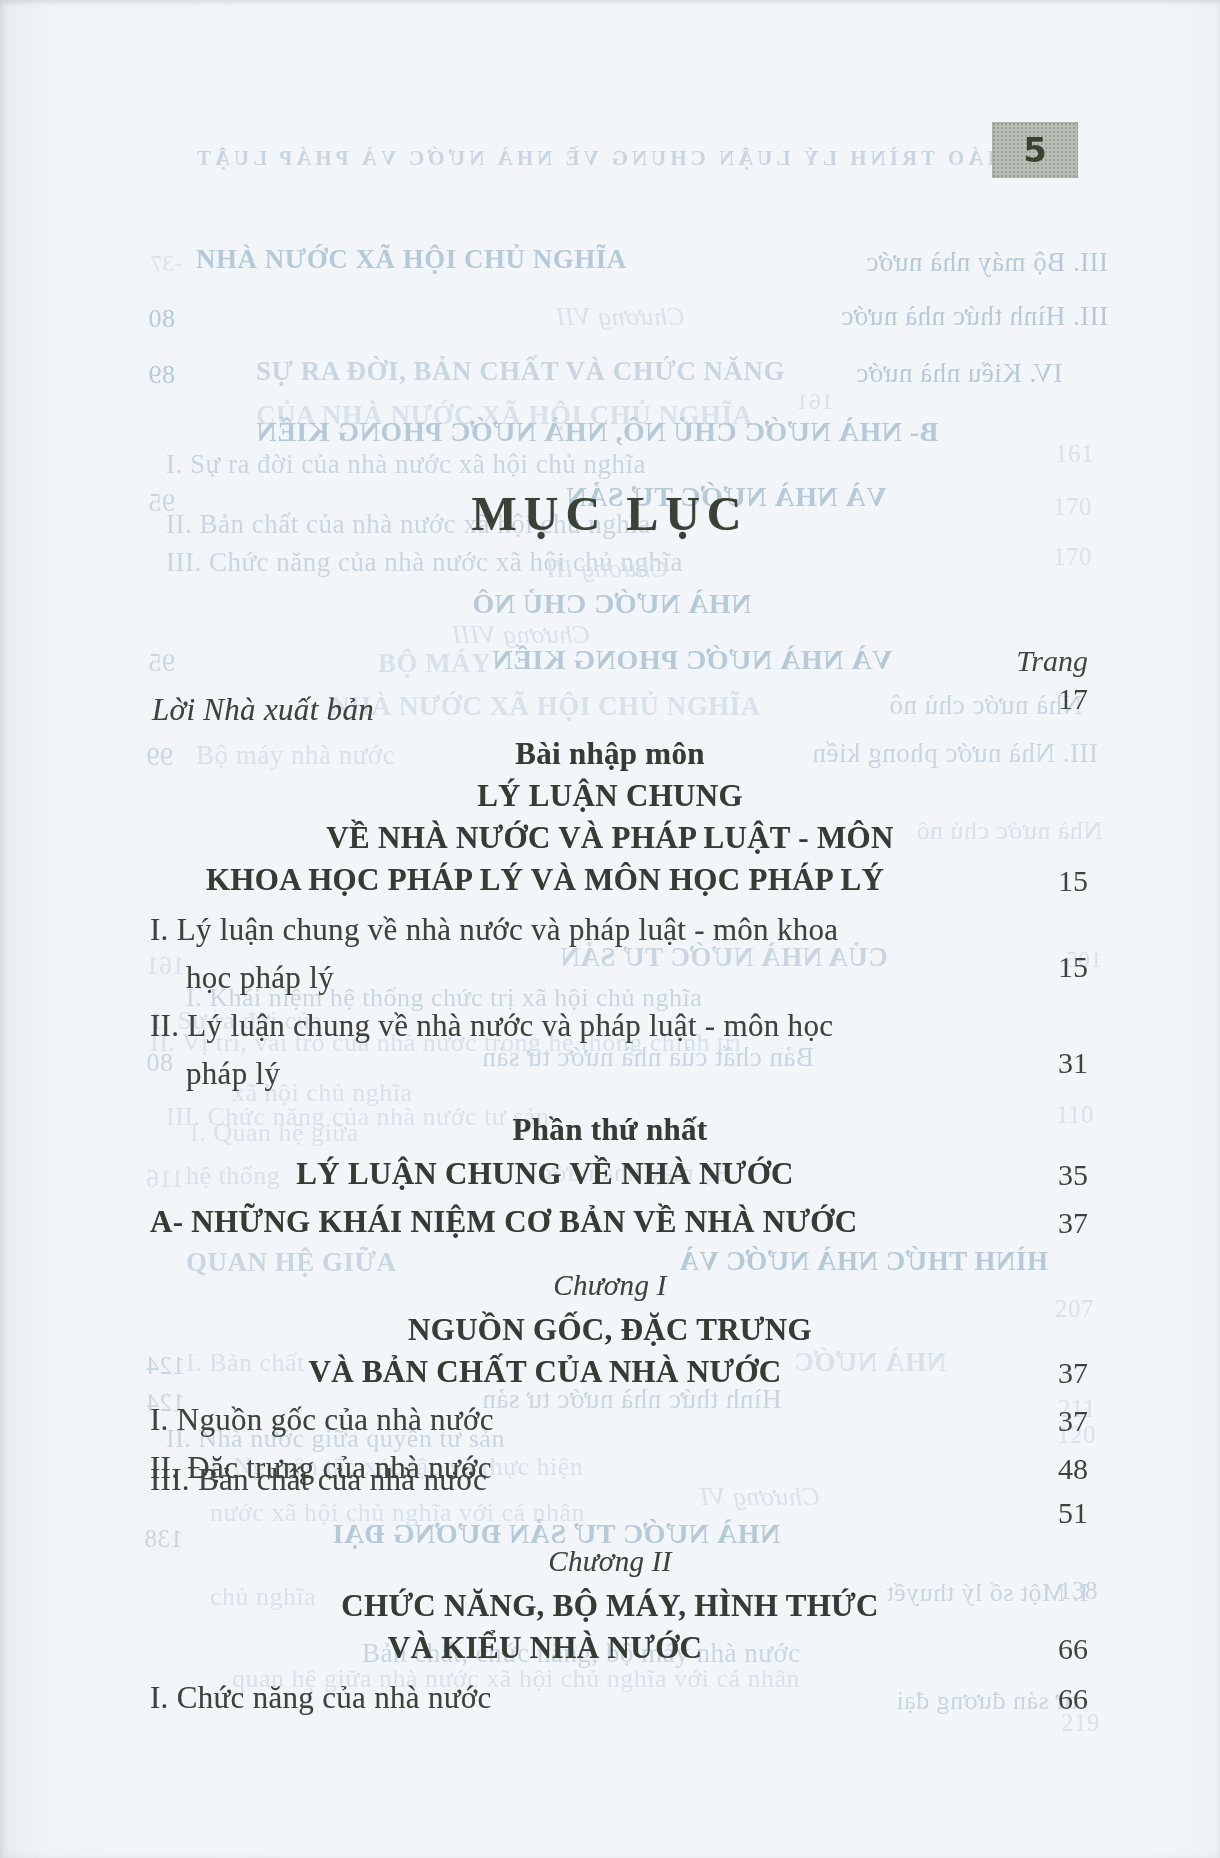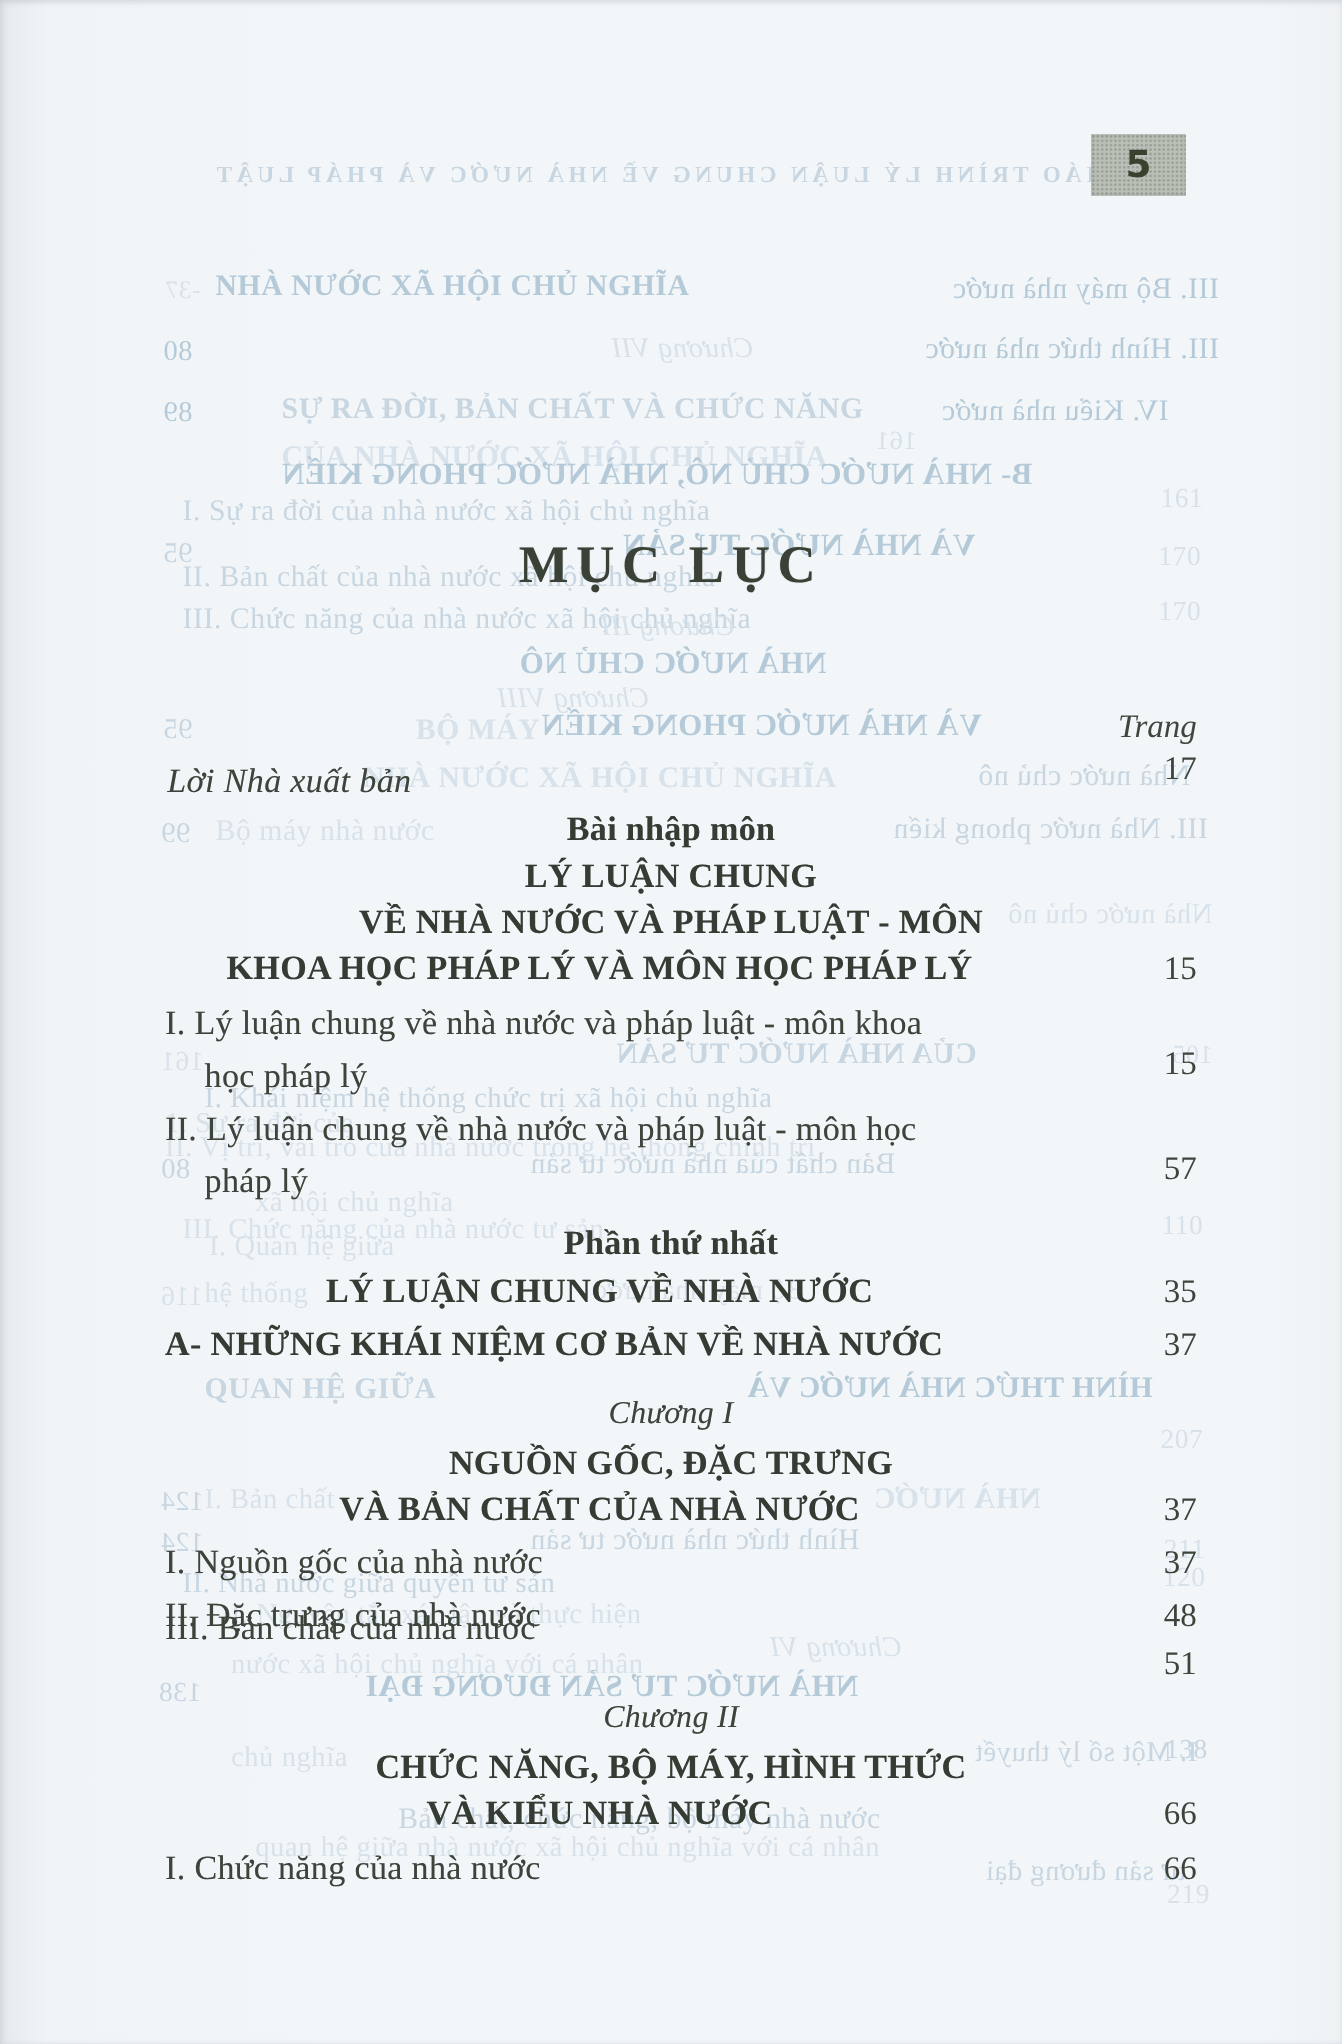--- a/index.html
+++ b/index.html
@@ -147,21 +147,21 @@
         <div class="row style-h-nonum" style="top: 738px;"><span class="txt">Bài nhập môn</span></div>
         <div class="row style-h-nonum" style="top: 780px;"><span class="txt">LÝ LUẬN CHUNG</span></div>
         <div class="row style-h-nonum" style="top: 822px;"><span class="txt">VỀ NHÀ NƯỚC VÀ PHÁP LUẬT - MÔN</span></div>
         <div class="row style-h-num" style="top: 864px;"><span class="txt">KHOA HỌC PHÁP LÝ VÀ MÔN HỌC PHÁP LÝ</span></div>
         <span class="pnum" style="top: 864px;">15</span>
         <div class="row style-item" style="top: 914px;"><span class="txt">I. Lý luận chung về nhà nước và pháp luật - môn khoa</span></div>
         <div class="row style-item2" style="top: 962px;"><span class="txt">học pháp lý</span></div>
         <span class="pnum" style="top: 950px;">15</span>
         <div class="row style-item" style="top: 1010px;"><span class="txt">II. Lý luận chung về nhà nước và pháp luật - môn học</span></div>
         <div class="row style-item2" style="top: 1058px;"><span class="txt">pháp lý</span></div>
-        <span class="pnum" style="top: 1046px;">57</span>
+        <span class="pnum" style="top: 1046px;">31</span>
         <div class="row style-h-nonum" style="top: 1114px;"><span class="txt">Phần thứ nhất</span></div>
         <div class="row style-h-num" style="top: 1158px;"><span class="txt">LÝ LUẬN CHUNG VỀ NHÀ NƯỚC</span></div>
         <span class="pnum" style="top: 1158px;">35</span>
         <div class="row style-item-b" style="top: 1206px;"><span class="txt">A- NHỮNG KHÁI NIỆM CƠ BẢN VỀ NHÀ NƯỚC</span></div>
         <span class="pnum" style="top: 1206px;">37</span>
         <div class="row style-chapter" style="top: 1270px;"><span class="txt">Chương I</span></div>
         <div class="row style-h-nonum" style="top: 1314px;"><span class="txt">NGUỒN GỐC, ĐẶC TRƯNG</span></div>
         <div class="row style-h-num" style="top: 1356px;"><span class="txt">VÀ BẢN CHẤT CỦA NHÀ NƯỚC</span></div>
         <span class="pnum" style="top: 1356px;">37</span>
         <div class="row style-item" style="top: 1404px;"><span class="txt">I. Nguồn gốc của nhà nước</span></div>

